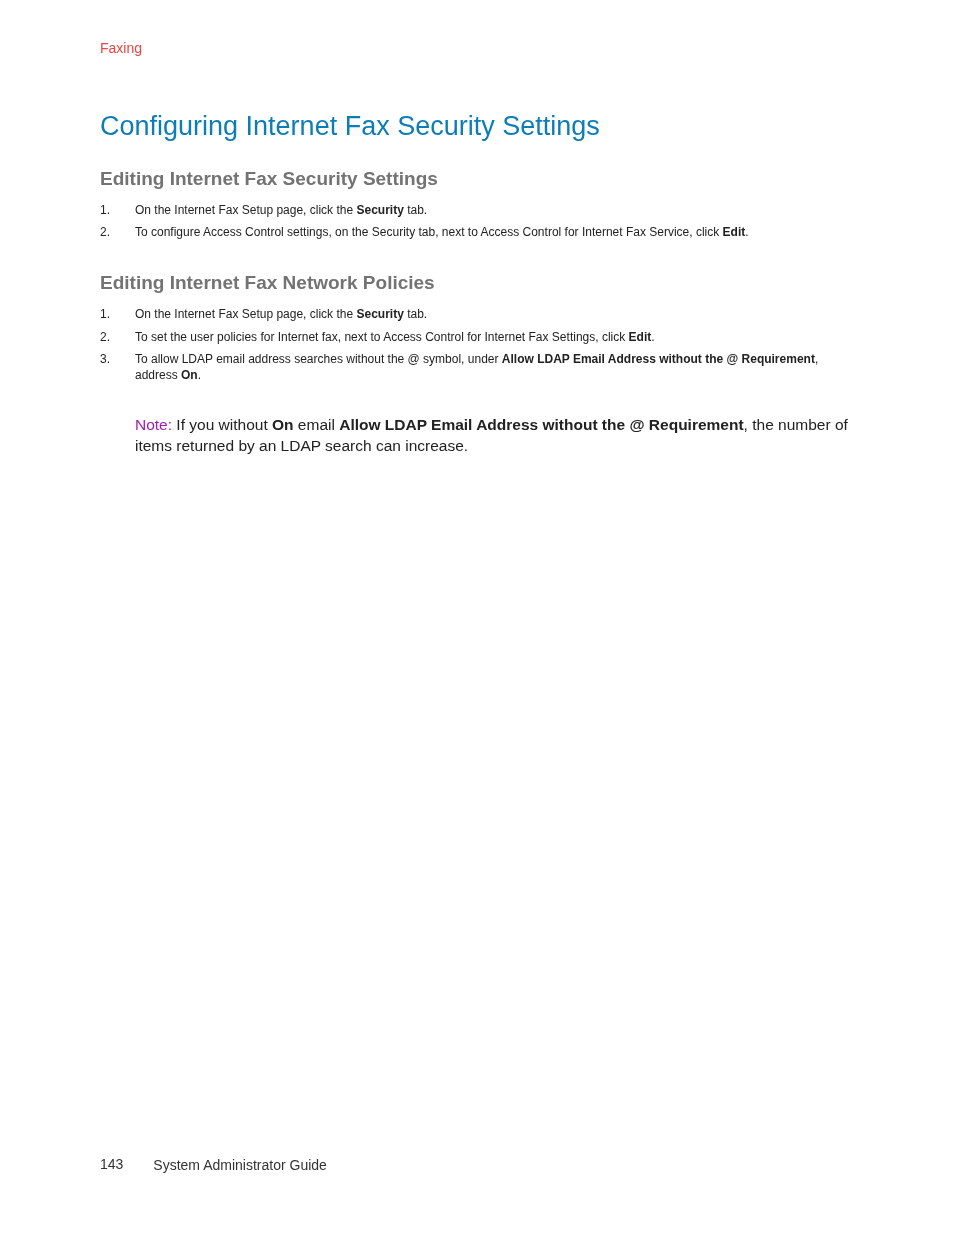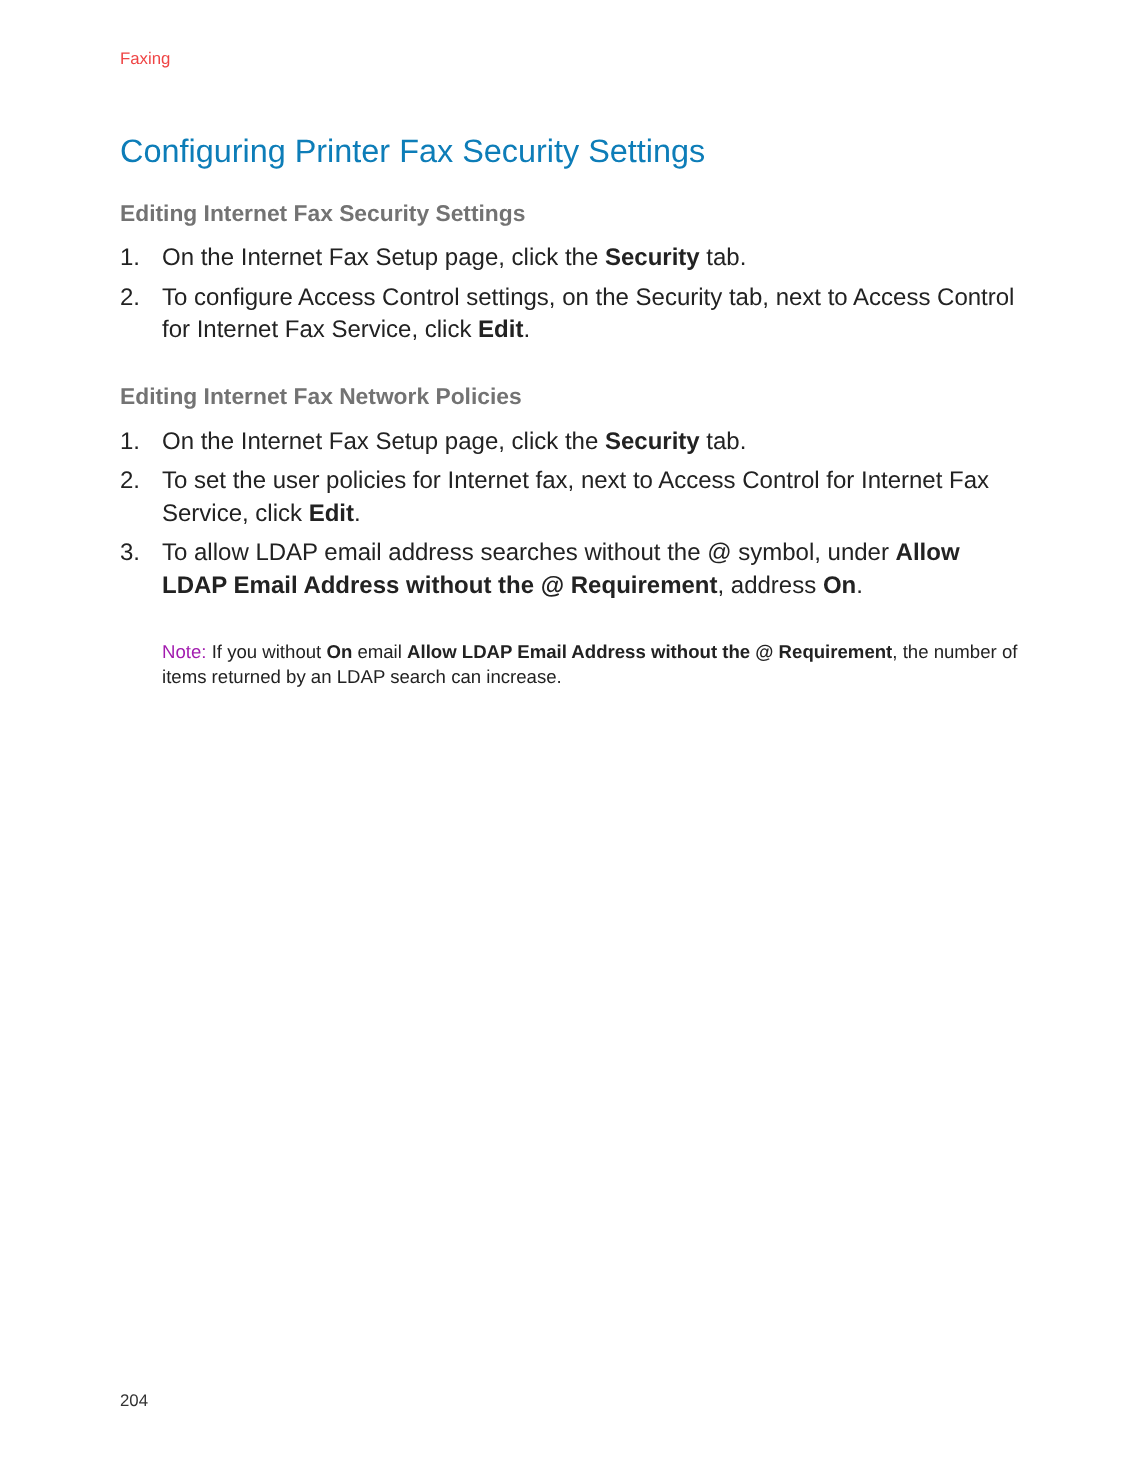--- a/index.html
+++ b/index.html
@@ -29,21 +29,21 @@
     color: #737373;
     margin-bottom: 12px;
   }
   ol {
     list-style: none;
     counter-reset: item;
     margin-bottom: 32px;
   }
   ol li {
     counter-increment: item;
-    font-size: 20px;
+    font-size: 12px;
     line-height: 1.35;
     color: #222;
     padding-left: 35px;
     position: relative;
     margin-bottom: 6px;
   }
   ol li::before {
     content: counter(item) ".";
     position: absolute;
     left: 0;
@@ -70,35 +70,36 @@
   .footer-text { line-height: 1.35; }
   sup { font-size: 9px; vertical-align: super; }
 </style>
 </head>
 <body>
 
 <div class="header">
   <span>Faxing</span>
 </div>
 
-<h1>Configuring Printer Fax Security Settings</h1>
+<h1>Configuring Internet Fax Security Settings</h1>
 
 <h2>Editing Internet Fax Security Settings</h2>
 <ol>
   <li><span>On the Internet Fax Setup page, click the </span><b>Security</b><span> tab.</span></li>
   <li><span>To configure Access Control settings, on the Security tab, next to Access Control for Internet Fax Service, click </span><b>Edit</b><span>.</span></li>
 </ol>
 
 <h2>Editing Internet Fax Network Policies</h2>
 <ol>
   <li><span>On the Internet Fax Setup page, click the </span><b>Security</b><span> tab.</span></li>
-  <li><span>To set the user policies for Internet fax, next to Access Control for Internet Fax Service, click </span><b>Edit</b><span>.</span></li>
+  <li><span>To set the user policies for Internet fax, next to Access Control for Internet Fax Settings, click </span><b>Edit</b><span>.</span></li>
   <li><span>To allow LDAP email address searches without the @ symbol, under </span><b>Allow LDAP Email Address without the @ Requirement</b><span>, address </span><b>On</b><span>.</span></li>
 </ol>
 <div class="note-block">
   <span class="note-label">Note:</span><span> If you without </span><b>On</b><span> email </span><b>Allow LDAP Email Address without the @ Requirement</b><span>, the number of items returned by an LDAP search can increase.</span>
 </div>
 
 <div class="footer">
-  <div>204</div>
+  <div>143</div>
   <div class="footer-text">
+    <div>System Administrator Guide</div>
   </div>
 </div>
 
 </body></html>

